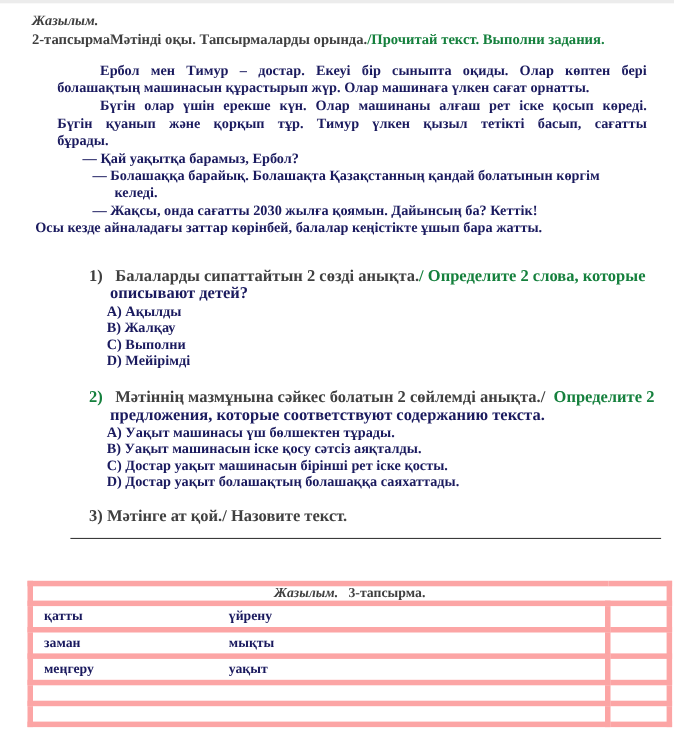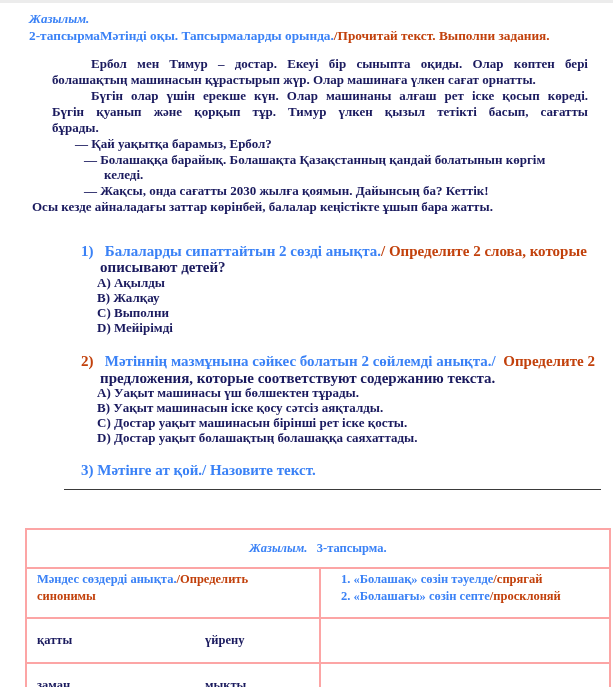--- a/index.html
+++ b/index.html
@@ -5,38 +5,38 @@
   html, body { margin: 0; padding: 0; }
   body {
     width: 613px; height: 687px; overflow: hidden;
     background: #ffffff;
     font-family: "Liberation Serif", "DejaVu Serif", serif;
     font-weight: bold;
     color: #1a1a5e;
     position: relative;
   }
   .topbar { position: absolute; left: 0; top: 0; width: 613px; height: 3px; background: #ececec; }
-  .red { color: #3b82f6; }
-  .navy { color: #c2410c; }
+  .red { color: #404040; }
+  .navy { color: #15803d; }
   .abs { position: absolute; white-space: nowrap; }
   .hdr1 { left: 29px; top: 11px; font-size: 13px; font-style: italic; }
   .hdr2 { left: 29px; top: 28px; font-size: 13.3px; }
   .para { position: absolute; left: 52px; width: 536px; font-size: 13px; line-height: 16px; text-align: justify; }
   .para .first { text-indent: 39px; display: block; text-align-last: justify; }
   .p1 { top: 56px; }
   .p2 { top: 88px; }
   .dlg { font-size: 13px; }
   .q { font-size: 15px; line-height: 15.5px; margin-left: 16px; }
   .opt { font-size: 13px; line-height: 14.5px; }
   .ansline { position: absolute; left: 64px; top: 489px; width: 537px; height: 1px; background: #3a3a3a; }
   table.task3 {
     position: absolute; left: 25px; top: 528px; width: 586px;
     border-collapse: collapse; font-size: 12.5px;
   }
-  table.task3 td { border: 2px solid #fca5a5; padding: 12px 10px; vertical-align: top; }
+  table.task3 td { border: 5px solid #fca5a5; padding: 0 10px; vertical-align: top; }
   table.task3 .title-cell { text-align: center; height: 12px; line-height: 13px; }
   table.task3 .row { height: 19px; line-height: 19px; }
   .word { display: inline-block; }
   .w-left { width: 168px; }
 </style>
 </head>
 <body>
 
 <div class="topbar"></div>
 
@@ -87,29 +87,20 @@
 </div>
 <div class="ansline"></div>
 
 <table class="task3">
   <tbody>
       <tr>
     <td colspan="2" class="title-cell">
       <span class="red" style="font-style:italic">Жазылым.</span>&nbsp;&nbsp;&nbsp;<span class="red">3-тапсырма.</span>
     </td>
   </tr>
-  <tr>
-    <td style="width:272px; line-height:17px; padding-top:2px;">
-      <span class="red">Мәндес сөздерді анықта.</span><span class="navy">/Определить синонимы</span>
-    </td>
-    <td style="line-height:17px; padding-left:20px; padding-top:2px;">
-      <span class="red">1. «Болашақ» сөзін тәуелде</span><span class="navy">/спрягай</span><br>
-      <span class="red">2. «Болашағы» сөзін септе</span><span class="navy">/просклоняй</span>
-    </td>
-  </tr>
   <tr class="row">
     <td><span class="word w-left">қатты</span><span class="word">үйрену</span></td>
     <td></td>
   </tr>
   <tr class="row">
     <td><span class="word w-left">заман</span><span class="word">мықты</span></td>
     <td></td>
   </tr>
   <tr class="row">
     <td><span class="word w-left">меңгеру</span><span class="word">уақыт</span></td>

